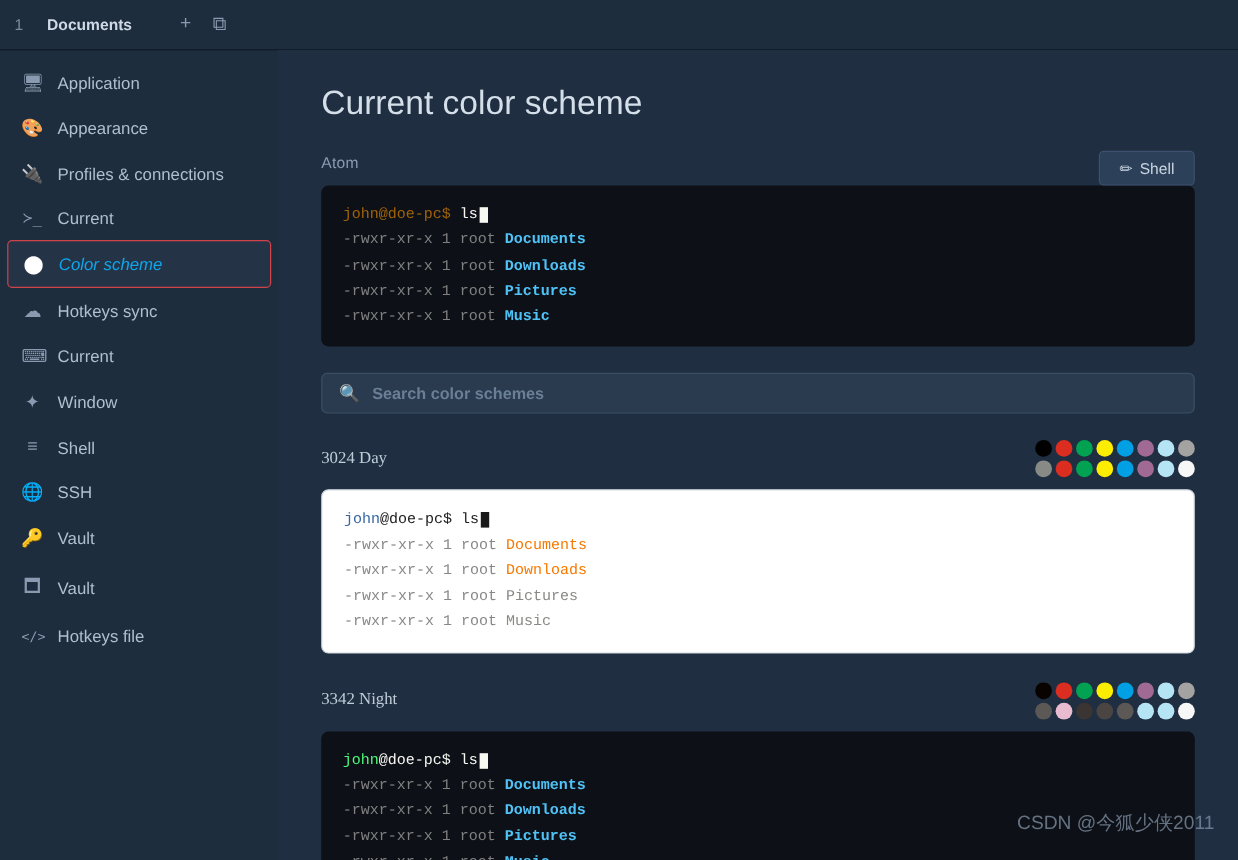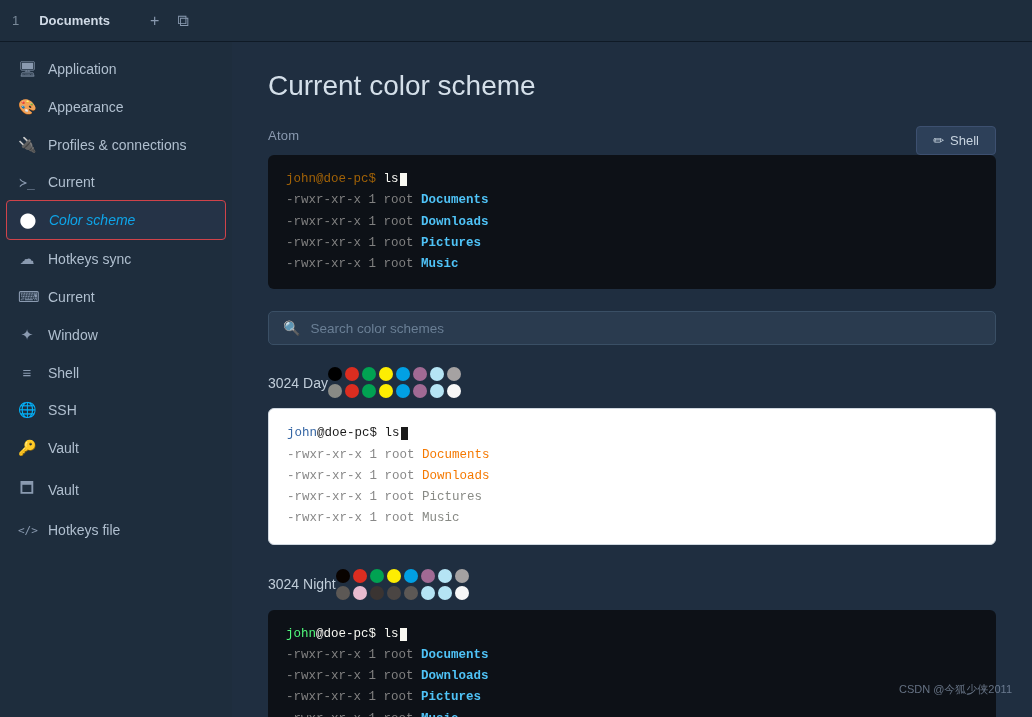--- a/index.html
+++ b/index.html
@@ -204,32 +204,34 @@
       color: #6a7f95;
       font-size: 14px;
     }
     .search-input {
       background: transparent;
       border: none;
       outline: none;
       color: #8a9fb5;
       font-size: 13.5px;
       flex: 1;
+      font-weight: bold;
     }
     .search-input::placeholder { color: #6a7f95; }
 
     
     .scheme-card {
       margin-bottom: 24px;
     }
     .scheme-card-header {
       display: flex;
       align-items: center;
-      justify-content: flex-start;
+      justify-content: space-between;
       margin-bottom: 10px;
+      font-family: Liberation Serif, serif;
     }
     .scheme-card-name {
       font-size: 14px;
       color: #c0cdd9;
       font-weight: 500;
     }
     .color-swatches {
       display: grid;
       grid-template-columns: repeat(8, 14px);
       grid-template-rows: repeat(2, 14px);
@@ -240,21 +242,21 @@
       height: 14px;
       border-radius: 50%;
     }
 
     
     .watermark {
       position: fixed;
       bottom: 20px;
       right: 20px;
       color: #8a9ab0;
-      font-size: 11px;
+      font-size: 16px;
       opacity: 0.7;
     }
   </style>
 </head>
 <body>
 
 <div class="title-bar">
   <span class="title-bar-number">1</span>
   <span class="title-bar-title">Documents</span>
   <div class="title-bar-icons">
@@ -405,21 +407,21 @@
           <span class="t-perm-day">-rwxr-xr-x 1 root </span><span class="t-pics-day">Pictures</span>
         </div>
         <div>
           <span class="t-perm-day">-rwxr-xr-x 1 root </span><span class="t-music-day">Music</span>
         </div>
       </div>
     </div>
 
     <div class="scheme-card">
       <div class="scheme-card-header">
-        <span class="scheme-card-name">3024 Night</span>
+        <span class="scheme-card-name">3342 Night</span>
         <div class="color-swatches" id="night-swatches">
             <div class="swatch" style="background: rgb(9, 3, 0);"></div>
             <div class="swatch" style="background: rgb(219, 45, 32);"></div>
             <div class="swatch" style="background: rgb(1, 162, 82);"></div>
             <div class="swatch" style="background: rgb(253, 237, 2);"></div>
             <div class="swatch" style="background: rgb(1, 160, 228);"></div>
             <div class="swatch" style="background: rgb(161, 106, 148);"></div>
             <div class="swatch" style="background: rgb(181, 228, 244);"></div>
             <div class="swatch" style="background: rgb(165, 162, 162);"></div>
             <div class="swatch" style="background: rgb(92, 88, 85);"></div>

